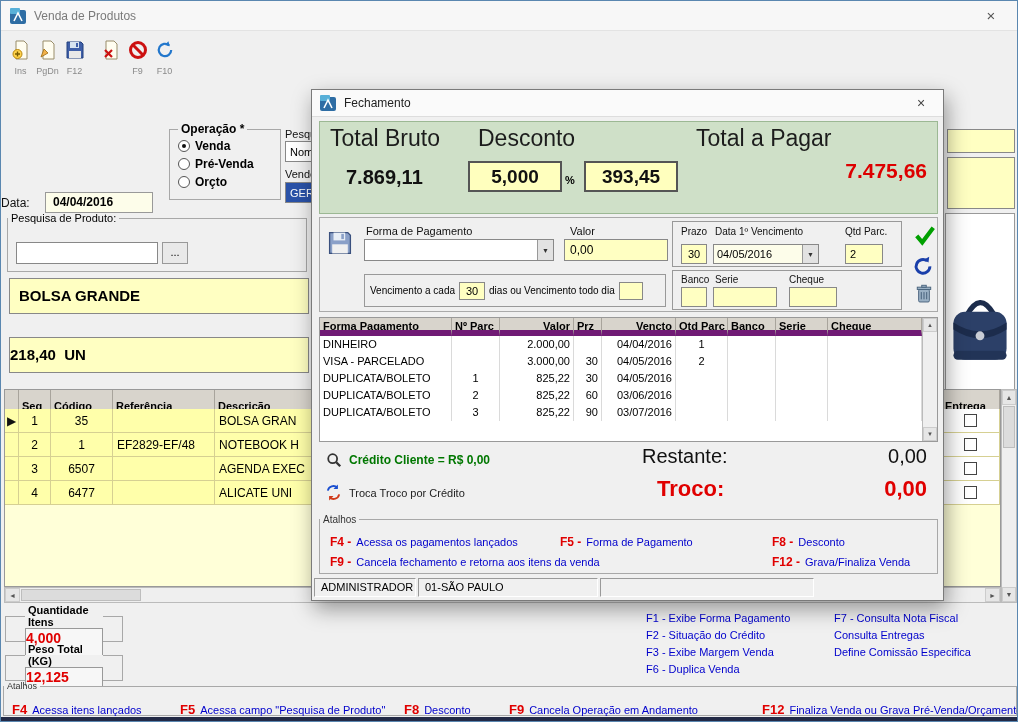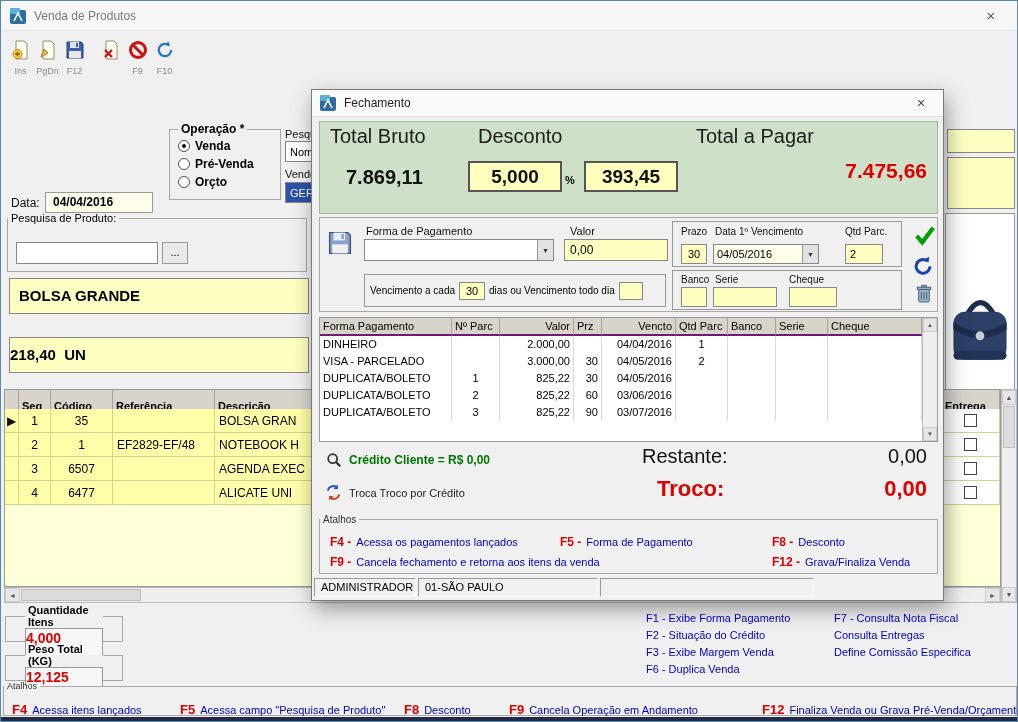--- a/index.html
+++ b/index.html
@@ -28,21 +28,21 @@
   .radio{width:12px;height:12px;border-radius:50%;border:1px solid #555;background:#fff;position:relative;flex:0 0 auto;}
   .radio.checked::after{content:"";position:absolute;left:3px;top:3px;width:4px;height:4px;border-radius:50%;background:#111;}
 
   .lbl{font-size:11px;color:#111;position:absolute;white-space:nowrap;}
   .combo{position:absolute;background:#fff;border:1px solid #888;height:21px;display:flex;align-items:center;font-size:11px;padding-left:4px;cursor:pointer;}
   .combo .dd{margin-left:auto;width:16px;align-self:stretch;background:#e2e2e2;border-left:1px solid #999;font-size:7px;display:flex;align-items:center;justify-content:center;color:#333;}
   .combo-nome{left:284px;top:140px;width:62px;}
   .combo-geral{left:284px;top:181px;width:62px;background:#2a52a8;color:#fff;}
   .combo-geral .dd{background:#e2e2e2;color:#333;}
 
-  .data-label{left:10px;top:195px;font-size:12px;}
+  .data-label{left:0;top:195px;font-size:12px;}
   .data-field{position:absolute;left:44px;top:191px;width:108px;height:21px;background:#fdfdea;border:1px solid #999;font-size:12px;font-weight:bold;line-height:19px;padding-left:7px;}
 
   .prod-search{position:absolute;left:6px;top:211px;width:300px;height:60px;background:#f0f0f0;}
   .prod-search legend{font-size:11px;}
   .prod-input{position:absolute;left:8px;top:18px;width:142px;height:22px;background:#fff;border:1px solid #888;}
   .prod-more{position:absolute;left:154px;top:18px;width:26px;height:22px;border:1px solid #999;background:#e9e9e9;text-align:center;line-height:19px;font-size:11px;cursor:pointer;}
 
   .prod-name{position:absolute;left:8px;top:277px;width:300px;height:36px;background:#ffffc2;border:1px solid #888;font-size:15px;font-weight:bold;line-height:34px;padding-left:9px;}
   .prod-price{position:absolute;left:8px;top:336px;width:300px;height:36px;background:#ffffc2;border:1px solid #888;font-size:15px;font-weight:bold;line-height:34px;text-align:left;white-space:pre;}
 
@@ -91,21 +91,21 @@
 
   .bottom-strip{position:absolute;left:0;top:716px;width:100%;height:6px;background:#232a46;}
 
   
   .modal{position:absolute;left:310px;top:88px;width:633px;height:512px;background:#f0f0f0;border:1px solid #7a7a7a;box-shadow:3px 8px 20px rgba(0,0,0,.38);z-index:10;}
   .modal-titlebar{height:27px;background:#fafafa;border-bottom:1px solid #ddd;display:flex;align-items:center;padding:0 7px;}
   .modal-title{font-size:12px;color:#222;}
   .modal-close{margin-left:auto;width:30px;text-align:center;font-size:14px;color:#444;cursor:pointer;}
 
   .totals-panel{position:absolute;left:7px;top:31px;width:619px;height:93px;background:#cfe0c8;border:1px solid #9cb894;}
-  .tp-label{position:absolute;font-size:20px;color:#1c1c1c;white-space:nowrap;}
+  .tp-label{position:absolute;font-size:23px;color:#1c1c1c;white-space:nowrap;}
   .tp-bruto-label{left:10px;top:3px;}
   .tp-desc-label{left:158px;top:3px;}
   .tp-pagar-label{left:376px;top:3px;}
   .tp-bruto-value{position:absolute;left:26px;top:44px;font-size:20px;font-weight:bold;color:#111;}
   .tp-field{position:absolute;top:39px;height:31px;background:#ffffbe;border:2px solid #555;font-size:19px;font-weight:bold;text-align:center;line-height:27px;color:#111;}
   .tp-desc-pct{left:148px;width:94px;}
   .tp-desc-val{left:264px;width:94px;}
   .tp-pct-sign{position:absolute;left:245px;top:52px;font-size:11px;font-weight:bold;}
   .tp-pagar-value{position:absolute;right:10px;top:37px;font-size:21px;font-weight:bold;color:#dd0000;}
 
@@ -126,21 +126,21 @@
   .ep-icon{position:absolute;cursor:pointer;}
   .ep-check{left:594px;top:6px;width:22px;height:22px;}
   .ep-undo{left:592px;top:36px;width:22px;height:22px;}
   .ep-trash{left:595px;top:66px;width:18px;height:22px;}
 
   .pay-table{position:absolute;left:7px;top:227px;width:619px;height:125px;background:#fff;border:1px solid #999;}
   .pt-rows{position:absolute;left:0;top:0;right:15px;bottom:0;overflow:hidden;}
   .pt-row{display:grid;grid-template-columns:132px 48px 74px 28px 74px 52px 48px 52px 1fr;height:17px;}
   .pt-row > span{font-size:11px;line-height:16px;padding:0 3px;border-right:1px solid #dadada;overflow:hidden;white-space:nowrap;}
   .pt-head{background:#d8d4cc;height:18px;}
-  .pt-head > span{font-weight:normal;line-height:17px;border-right:1px solid #a8a49c;border-bottom:2px solid #701a75;}
+  .pt-head > span{font-weight:bold;line-height:17px;border-right:1px solid #a8a49c;border-bottom:6px solid #701a75;}
   .col-num{text-align:right;}
   .col-ctr{text-align:center;}
   .pt-scroll{position:absolute;right:0;top:0;width:15px;height:100%;background:#efefef;border-left:1px solid #bbb;}
   .pt-scroll .sa{position:absolute;left:0;width:100%;height:14px;background:#e6e6e6;border:1px solid #ccc;font-size:6px;text-align:center;line-height:12px;color:#555;cursor:pointer;}
   .pt-scroll .sa.top{top:0;} .pt-scroll .sa.bot{bottom:0;}
 
   .credit-line{position:absolute;left:14px;top:362px;display:flex;align-items:center;gap:7px;}
   .credit-line svg{width:16px;height:16px;}
   .credit-text{font-size:12px;font-weight:bold;color:#007700;}
   .restante-label{position:absolute;left:330px;top:355px;font-size:20px;color:#111;}

